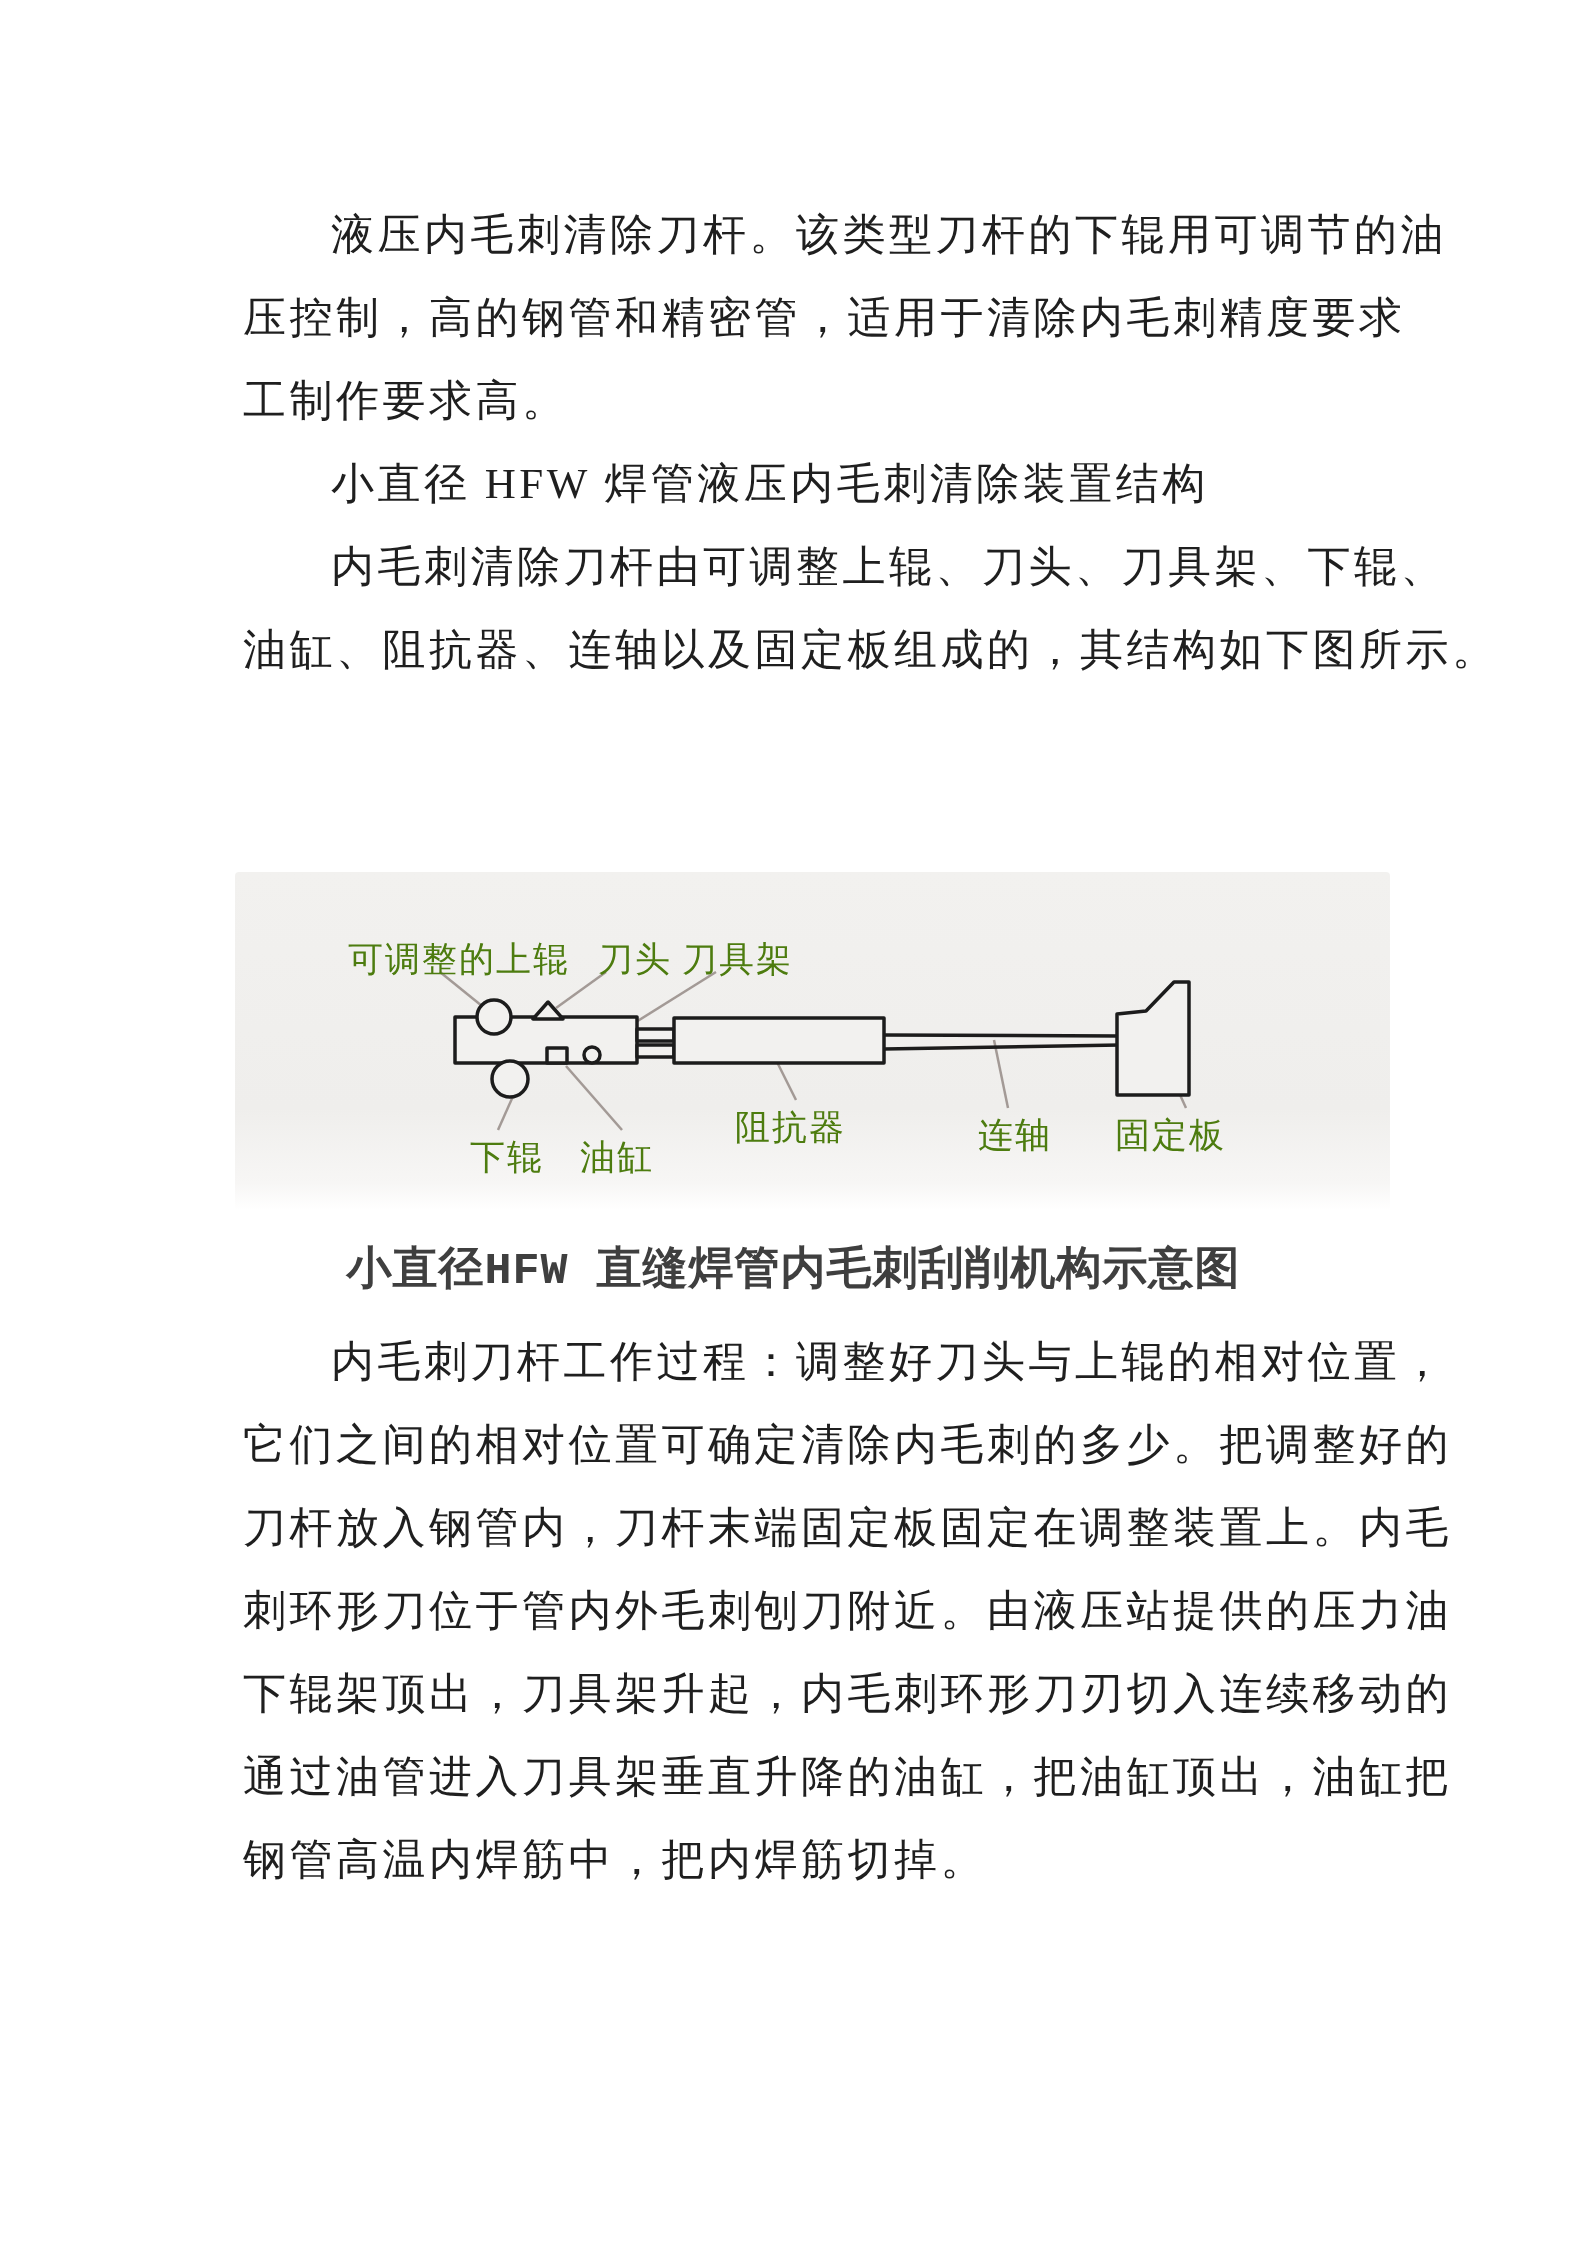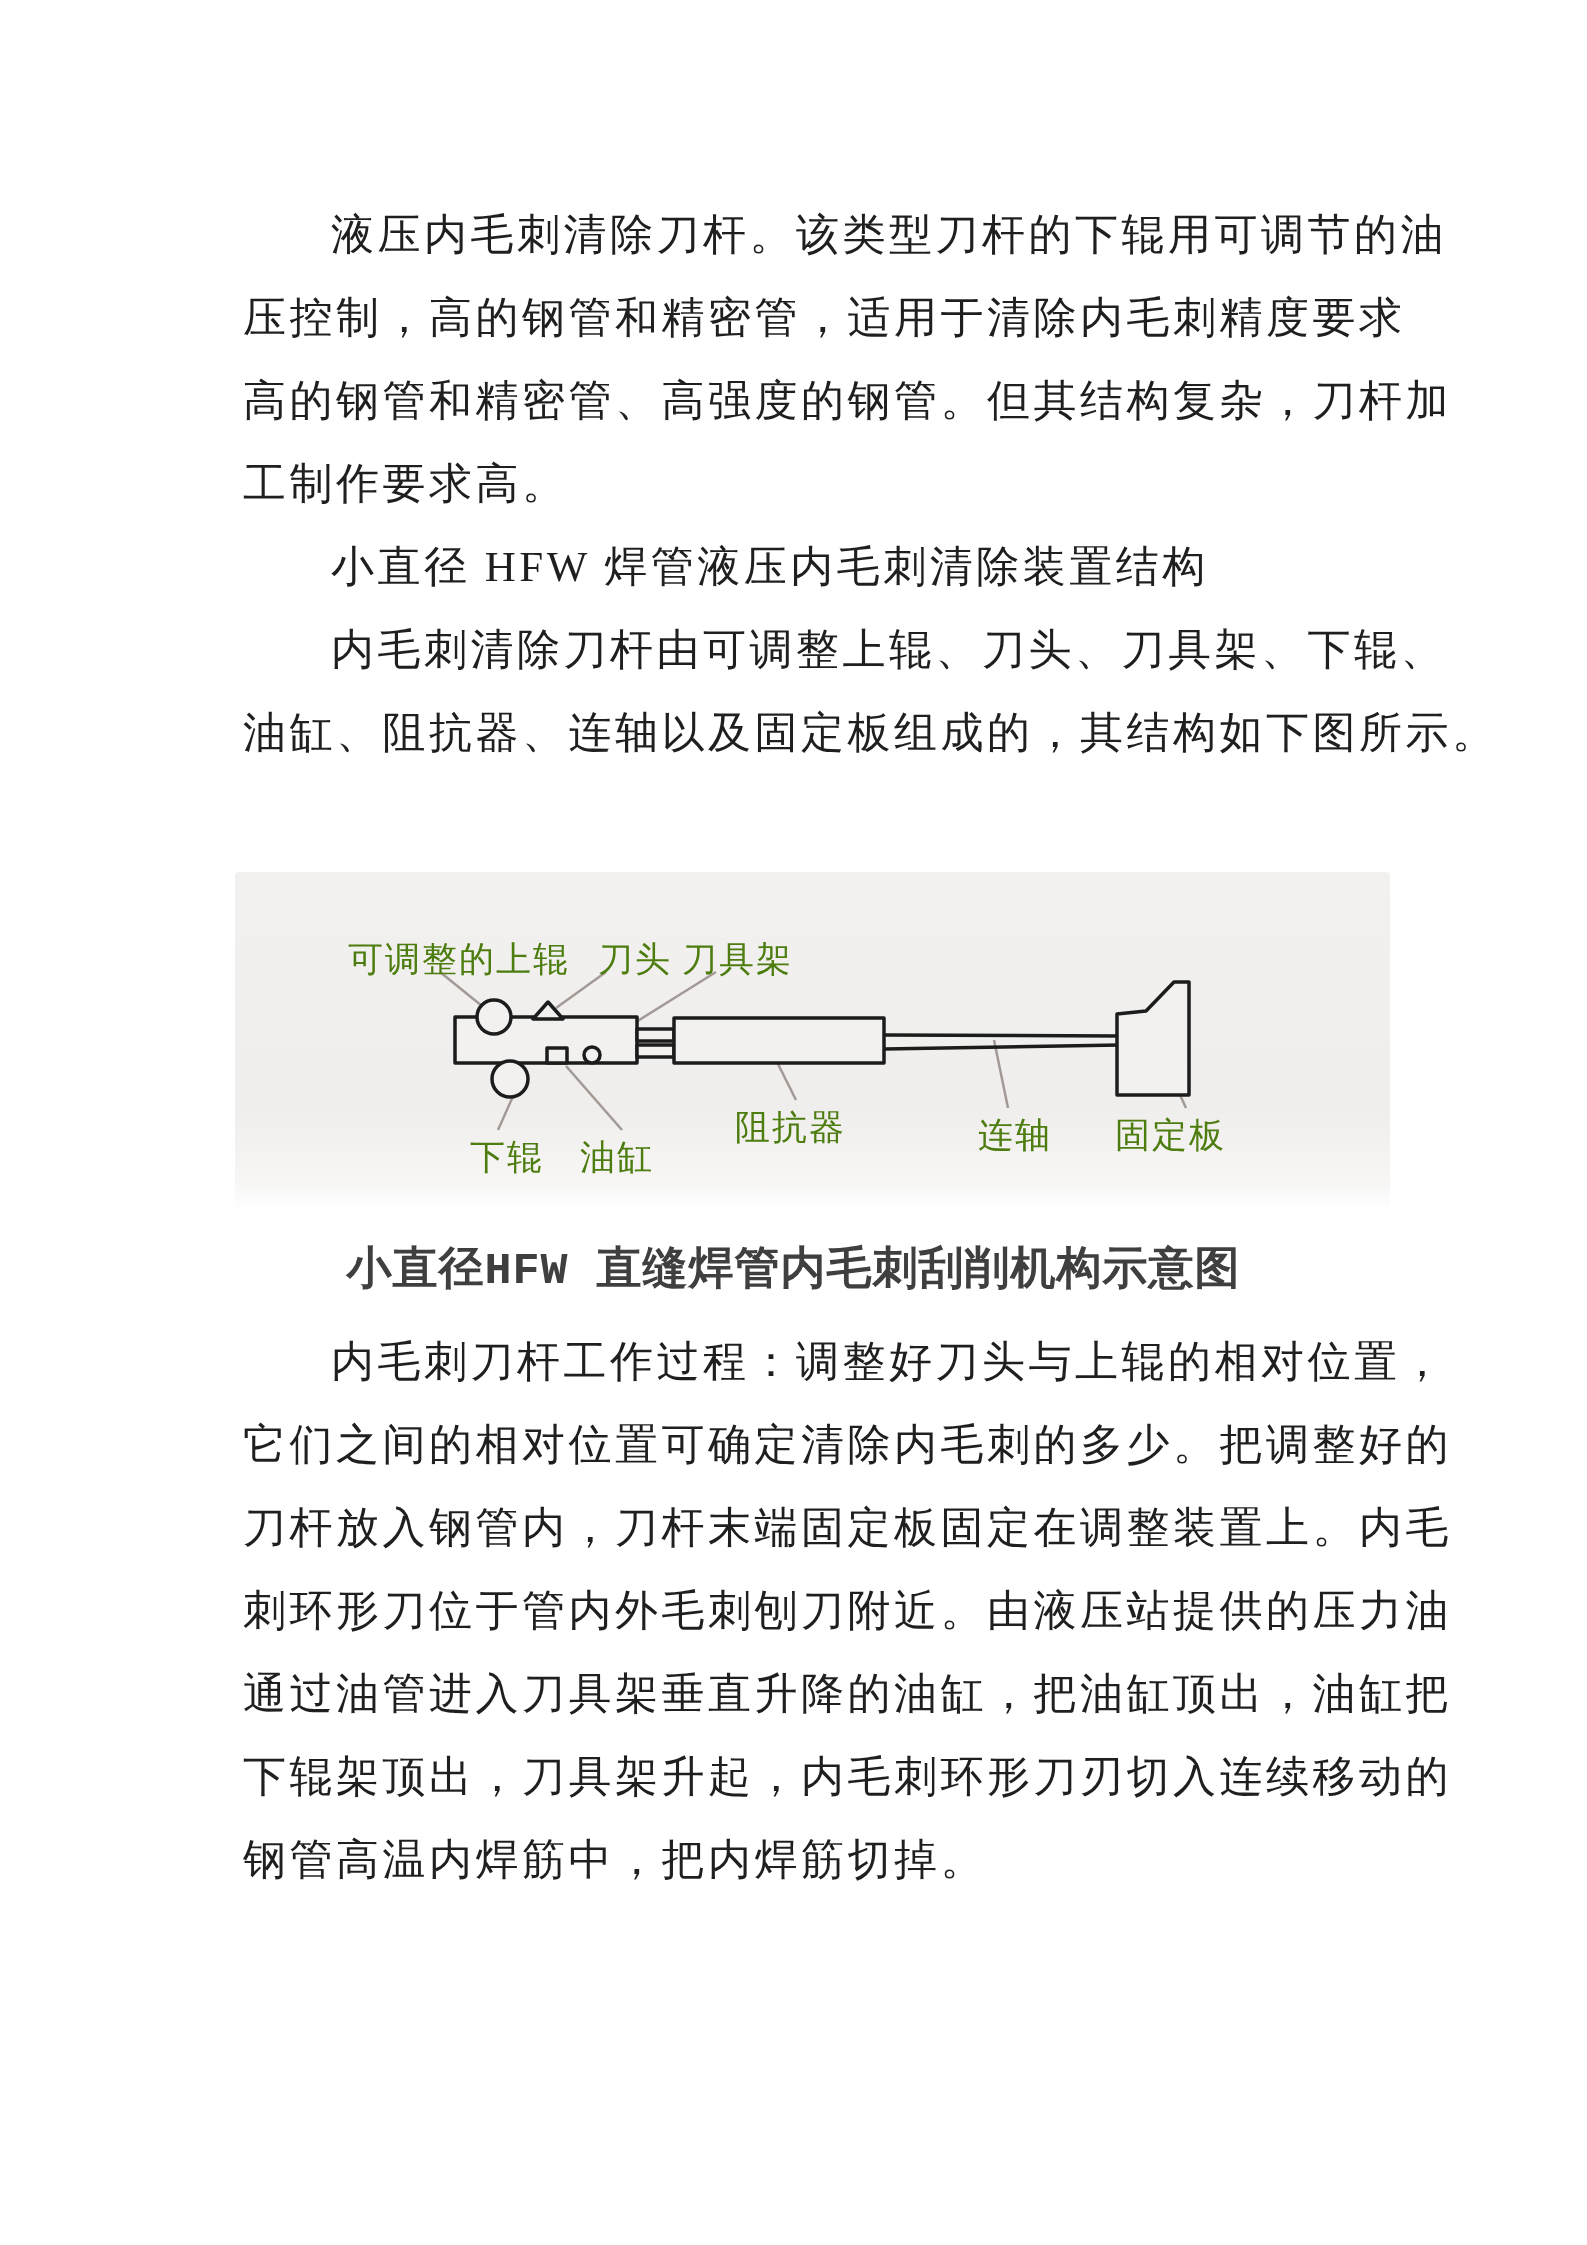--- a/index.html
+++ b/index.html
@@ -64,21 +64,20 @@
   }
 </style>
 </head>
 <body>
 
 <div class="page">
 
   <div class="text-block" style="top:193px">
     <div class="line indent">液压内毛刺清除刀杆。该类型刀杆的下辊用可调节的油</div>
     <div class="line">压控制，高的钢管和精密管，适用于清除内毛刺精度要求</div>
-    <div class="line">高的钢管和精密管、高强度的钢管。但其结构复杂，刀杆加</div>
     <div class="line">工制作要求高。</div>
     <div class="line indent bold">小直径 HFW 焊管液压内毛刺清除装置结构</div>
     <div class="line indent">内毛刺清除刀杆由可调整上辊、刀头、刀具架、下辊、</div>
     <div class="line">油缸、阻抗器、连轴以及固定板组成的，其结构如下图所示。</div>
   </div>
 
   <div class="figure-wrap">
     <div class="figure-bg"></div>
 
     <svg class="figure-svg" width="1165" height="380" viewBox="0 0 1165 380">
@@ -128,18 +127,18 @@
     <div class="fig-label" style="left:350px; top:266px">油缸</div>
   </div>
 
   <div class="caption">小直径HFW 直缝焊管内毛刺刮削机构示意图</div>
 
   <div class="text-block" style="top:1320px">
     <div class="line indent">内毛刺刀杆工作过程：调整好刀头与上辊的相对位置，</div>
     <div class="line">它们之间的相对位置可确定清除内毛刺的多少。把调整好的</div>
     <div class="line">刀杆放入钢管内，刀杆末端固定板固定在调整装置上。内毛</div>
     <div class="line">刺环形刀位于管内外毛刺刨刀附近。由液压站提供的压力油</div>
+    <div class="line">下辊架顶出，刀具架升起，内毛刺环形刀刃切入连续移动的</div>
     <div class="line">通过油管进入刀具架垂直升降的油缸，把油缸顶出，油缸把</div>
-    <div class="line">下辊架顶出，刀具架升起，内毛刺环形刀刃切入连续移动的</div>
     <div class="line">钢管高温内焊筋中，把内焊筋切掉。</div>
   </div>
 
 </div>
 
 </body></html>

